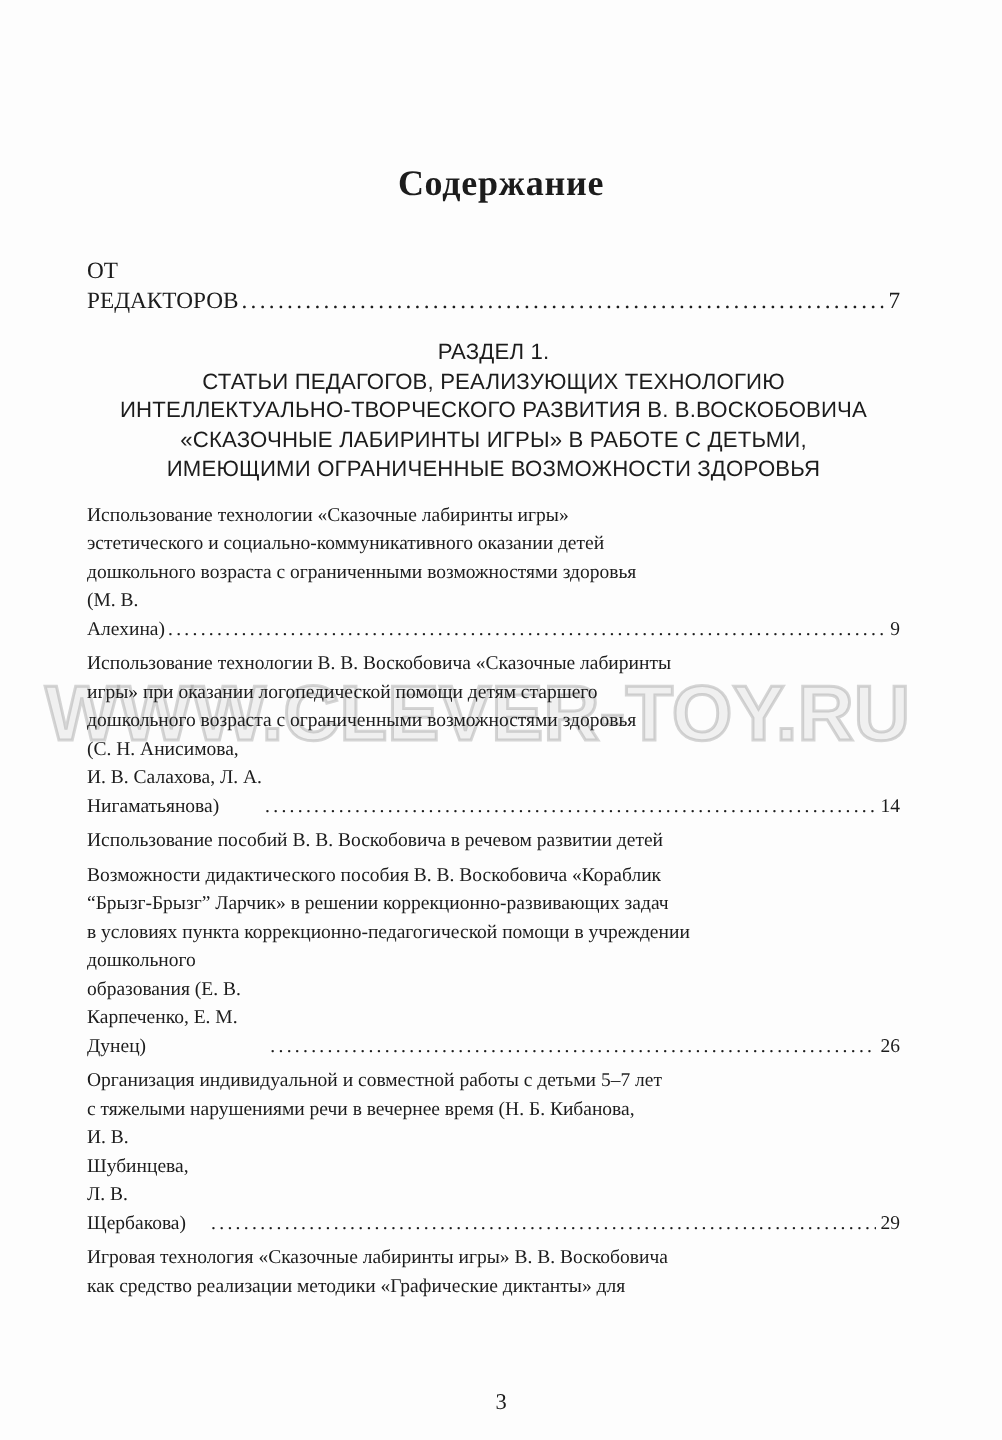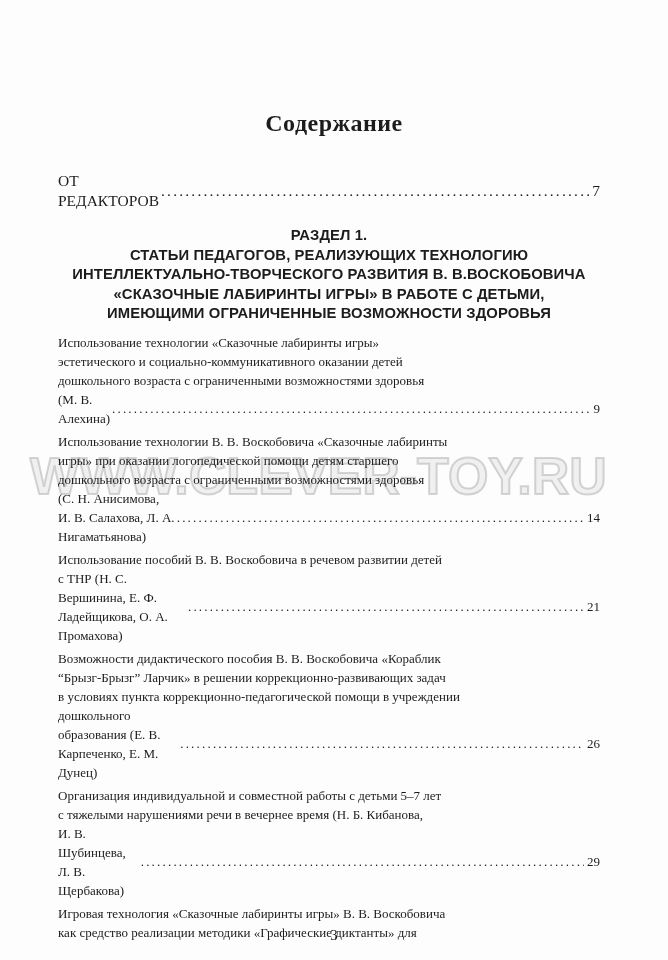--- a/index.html
+++ b/index.html
@@ -34,21 +34,21 @@
     padding-top: 110px;
     text-align: center;
     font-size: 24px;
     font-weight: bold;
     letter-spacing: 0.5px;
   }
   .content {
     position: relative;
     margin: 0 68px 0 58px; 
   }
-  .leader-row { display: flex; align-items: center; font-family: Liberation Serif, serif; }
+  .leader-row { display: flex; align-items: flex-end; font-family: Liberation Serif, serif; }
   .dots {
     flex: 1 1 auto;
     overflow: hidden;
     white-space: nowrap;
     margin: 0 3px 0 2px;
     min-width: 6px;
   }
   .dots::after {
     content: "........................................................................................................................................................................................................";
     letter-spacing: 2.2px;
@@ -56,21 +56,21 @@
   .pg { white-space: nowrap; }
   .front-row {
     margin-top: 34px;
     font-size: 15.5px;
     line-height: 20px;
   }
   .section-heading {
     margin-top: 15px;
     text-align: center;
     font-family: "Liberation Sans", "DejaVu Sans", sans-serif;
-    font-weight: bold;
+    font-weight: normal;
     font-size: 14.8px;
     line-height: 19.5px;
     letter-spacing: 0.1px;
   }
   .toc-list { margin-top: 9px; }
   .toc-entry {
     font-size: 13px;
     line-height: 19px;
     margin-bottom: 4px;
   }
@@ -132,25 +132,20 @@
       <span>(С. Н. Анисимова, И. В. Салахова, Л. А. Нигаматьянова)</span>
       <span class="dots"></span>
       <span class="pg">14</span>
     </div>
   </div>
 
   <div class="toc-entry">
     <div>
             <div>Использование пособий В. В. Воскобовича в речевом развитии детей</div>
           </div>
-    <div class="leader-row">
-      <span>с ТНР (Н. С. Вершинина, Е. Ф. Ладейщикова, О. А. Промахова)</span>
-      <span class="dots"></span>
-      <span class="pg">21</span>
-    </div>
   </div>
 
   <div class="toc-entry">
     <div>
             <div>Возможности дидактического пособия В. В. Воскобовича «Кораблик</div>
             <div>“Брызг-Брызг” Ларчик» в решении коррекционно-развивающих задач</div>
             <div>в условиях пункта коррекционно-педагогической помощи в учреждении</div>
           </div>
     <div class="leader-row">
       <span>дошкольного образования (Е. В. Карпеченко, Е. М. Дунец)</span>

